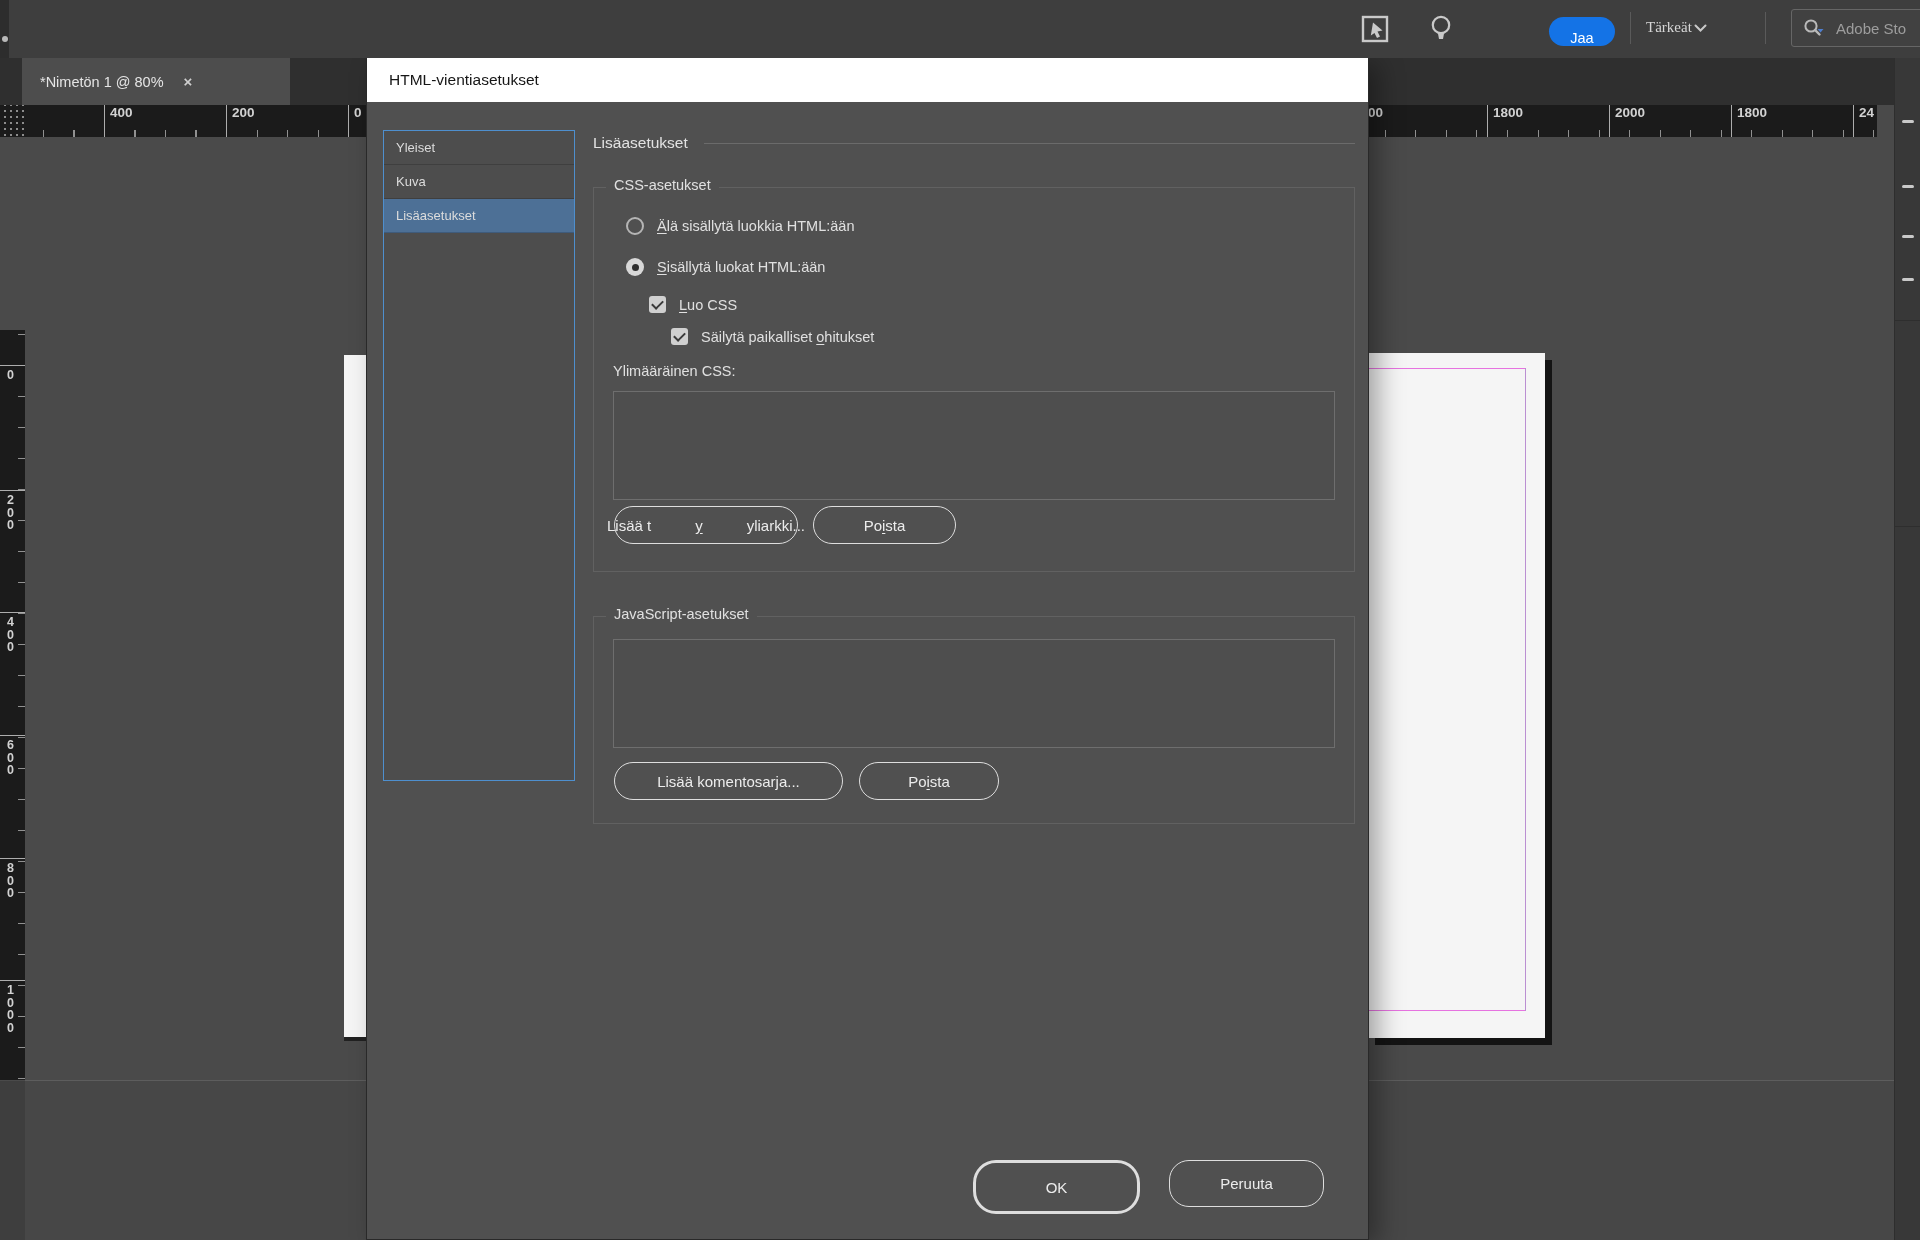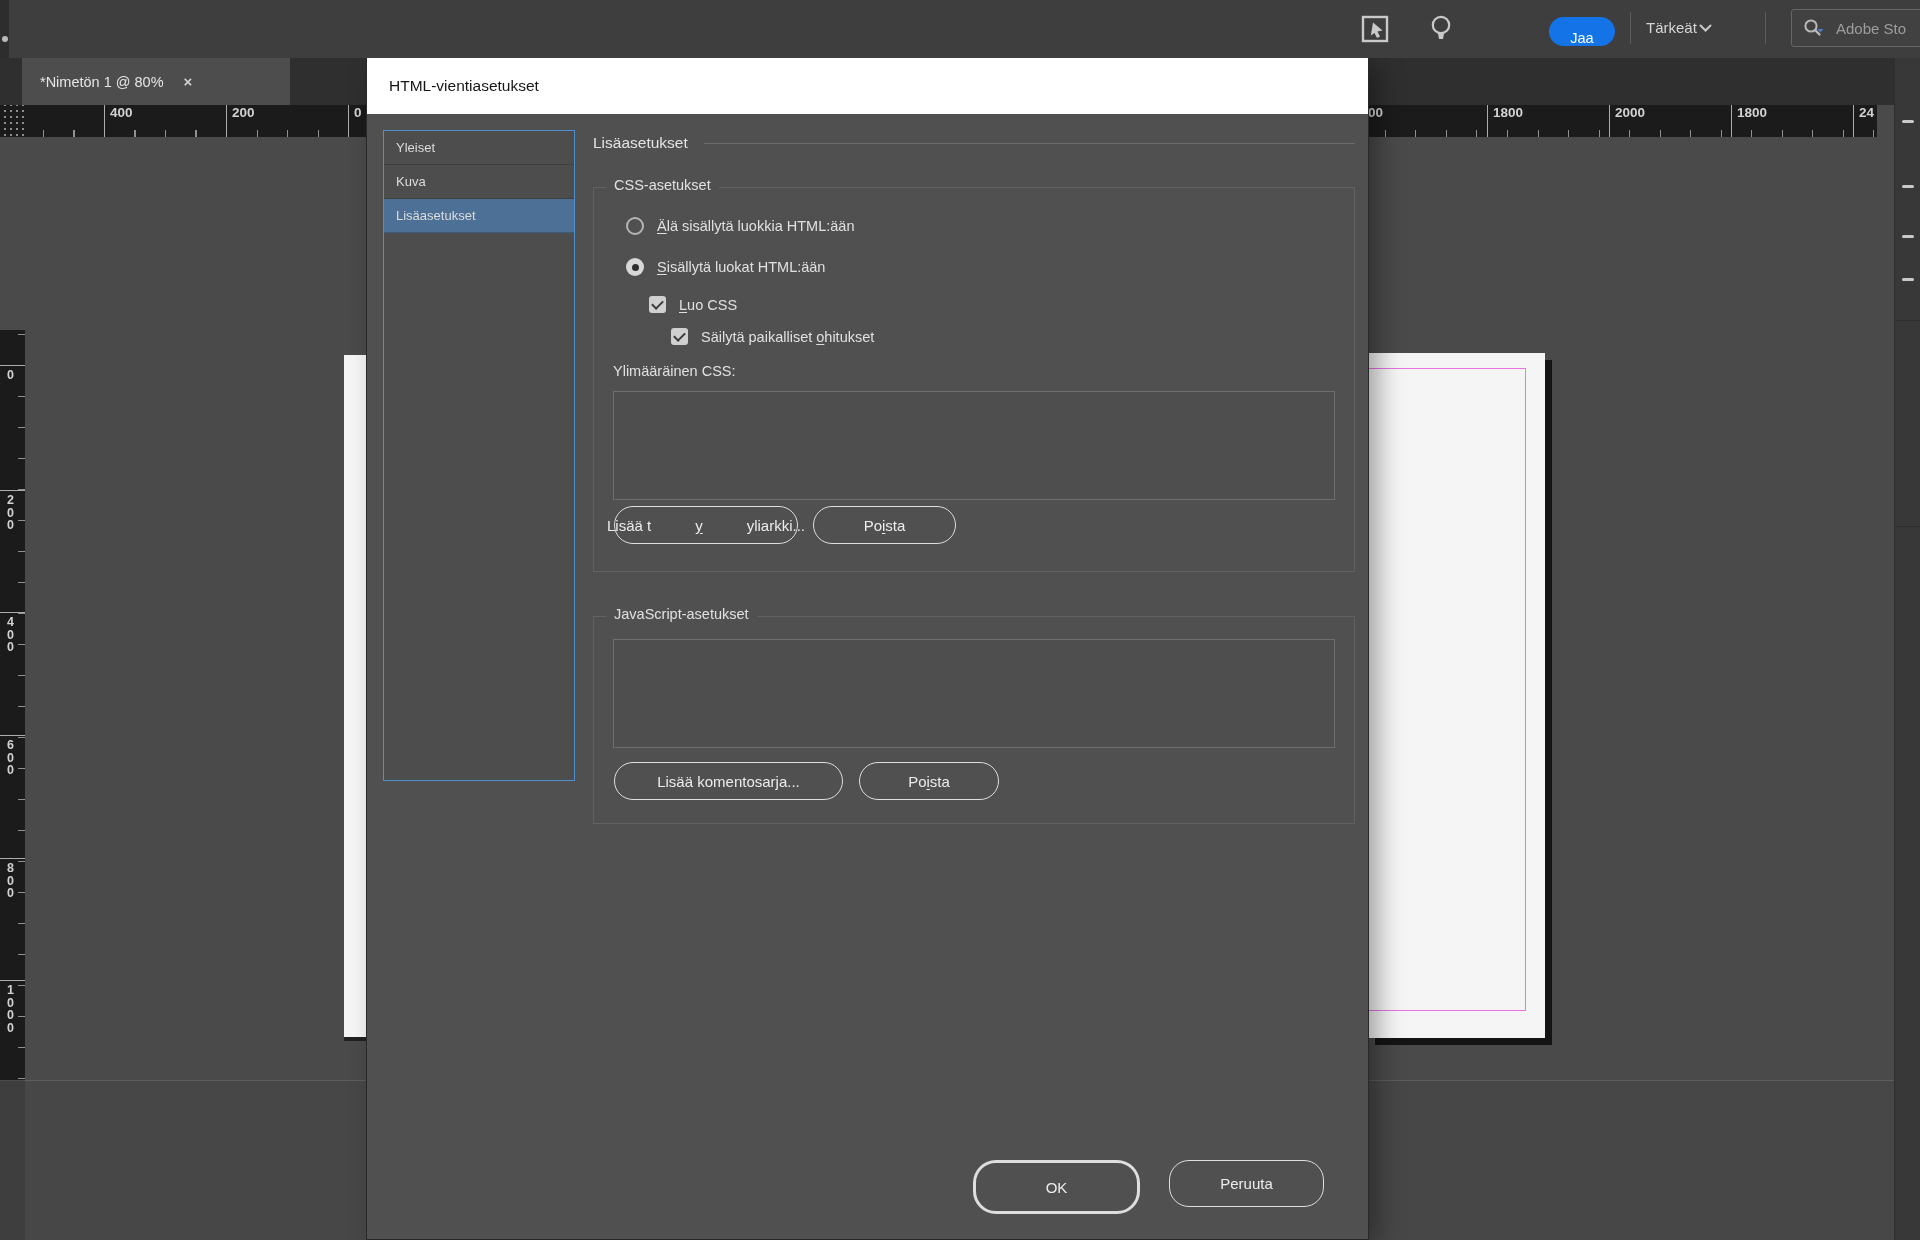--- a/index.html
+++ b/index.html
@@ -13,21 +13,21 @@
   #menubar .edge { left:0; top:0; width:9px; height:58px; background:#2d2d2d; }
   #menubar .appdot { left:2px; top:36px; width:6px; height:6px; border-radius:50%; background:#b9b9b9; }
   #menu-items { left:38px; top:0; height:58px; display:flex; align-items:center; gap:31px; }
   .menu-item { color:#d6d6d6; font-size:15.5px; cursor:default; white-space:nowrap; }
   .tb-icon { top:13px; width:34px; height:32px; display:flex; align-items:center; justify-content:center; }
   #share-btn { left:1549px; top:11px; width:66px; height:29px; border-radius:17px;
                display:flex; align-items:flex-end; justify-content:center;
                color:#fff; font-size:14.5px;margin-top:6px; }
   .vsep { top:12px; width:1px; height:32px; background:#5a5a5a; }
   #workspace { left:1646px; top:11px; height:33px; display:flex; align-items:center; gap:2px;
-               color:#d6d6d6; font-size:15px; }
+               color:#d6d6d6; font-size:15px;font-family:Liberation Serif, serif; }
   #searchbox { left:1791px; top:9px; width:200px; height:38px; background:#414141;
                border:1px solid #666; border-radius:3px; display:flex; align-items:center;
                padding-left:10px; gap:10px; }
   #searchbox .ph { color:#9d9d9d; font-size:15px; white-space:nowrap; }
 
   
   #tabbar { left:0; top:58px; width:1920px; height:47px; background:#2f2f2f; z-index:5; }
   #tab { left:22px; top:0; width:268px; height:47px; background:#4d4d4d;
          display:flex; align-items:center; padding-left:18px; }
   #tab .t { color:#e5e5e5; font-size:14.5px; font-weight:400; }
@@ -66,21 +66,21 @@
 
   
   #dock { left:1894px; top:58px; width:26px; height:1182px; background:#383838;
           border-left:1px solid #2e2e2e; z-index:7; }
   #dock .dash { position:absolute; left:7px; width:12px; height:3px; background:#c9c9c9; border-radius:1.5px; }
   #dock .dline { position:absolute; left:0; width:26px; height:1px; background:#2e2e2e; }
 
   
   #dialog { left:367px; top:58px; width:1001px; height:1181px; background:#505050; z-index:20;
             box-shadow:0 0 0 1px #292929, 10px 6px 24px rgba(0,0,0,.35); }
-  #dlg-titlebar { left:0; top:0; width:1001px; height:56px; background:#ffffff;
+  #dlg-titlebar { left:0; top:0; width:1001px; height:44px; background:#ffffff;
                   display:flex; align-items:center; padding-left:22px; }
   #dlg-titlebar .t { color:#161616; font-size:15.5px; }
 
   #dlg-list { left:16px; top:72px; width:192px; height:651px; border:1px solid #4e8fce; background:#4d4d4d; }
   .dlg-list-item { height:34px; display:flex; align-items:center; padding-left:12px;
                    color:#dcdcdc; font-size:13px; border-bottom:1px solid rgba(0,0,0,.18); cursor:default; }
   .dlg-list-item.sel { background:#4d7096; }
 
   #dlg-content { left:226px; top:72px; width:762px; height:1109px; }
   #panel-header { display:flex; align-items:center; gap:16px; height:26px; }

